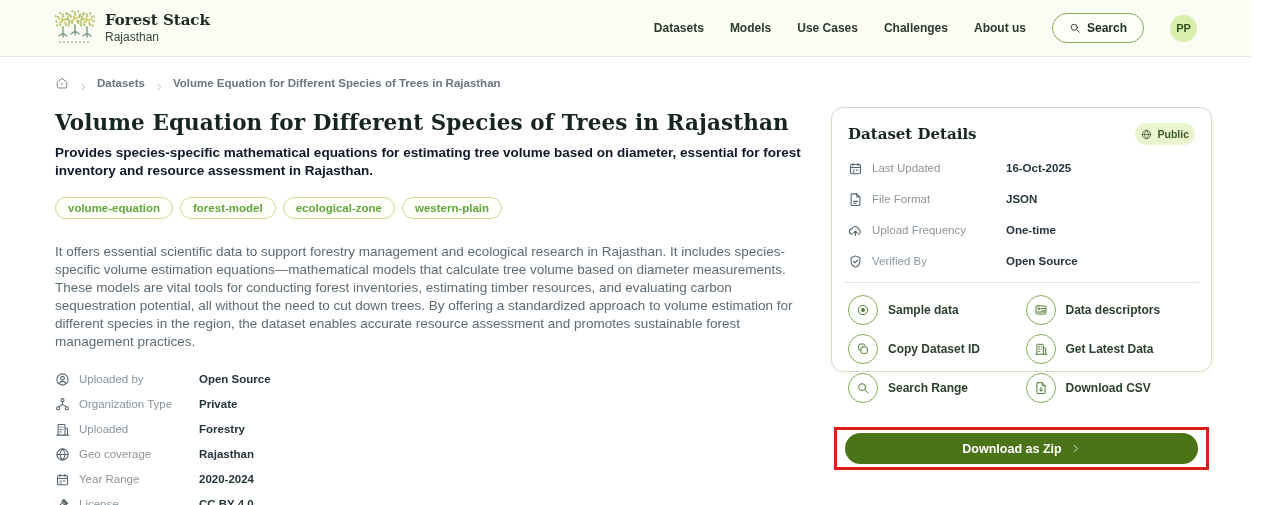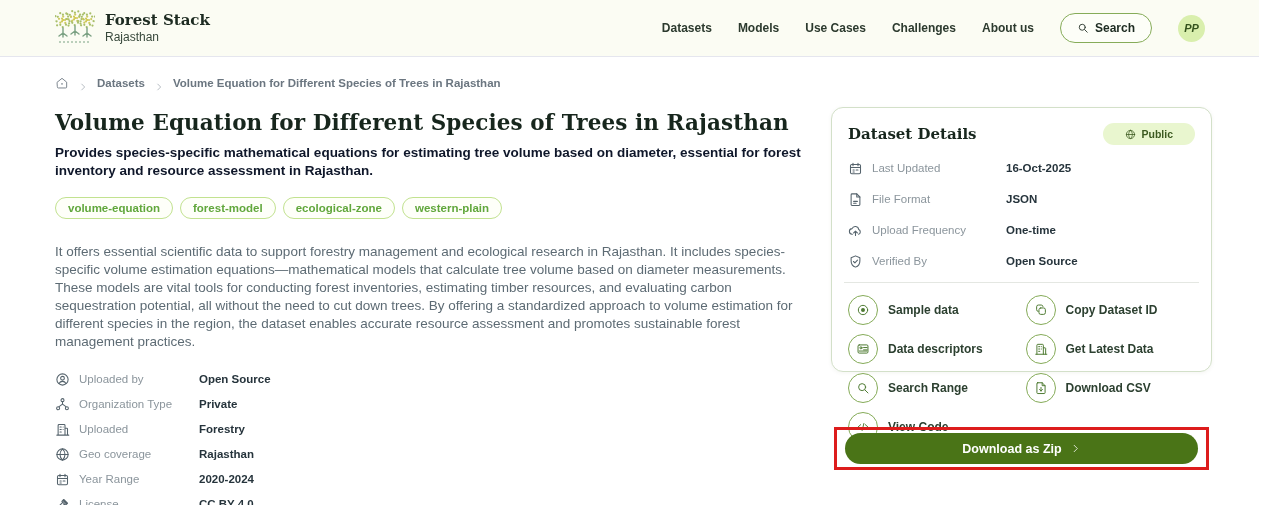--- a/index.html
+++ b/index.html
@@ -3,38 +3,38 @@
 <meta charset="utf-8">
 <style>
   * { margin:0; padding:0; box-sizing:border-box; }
   html,body { background:#ffffff; }
   .page {
     position:relative; width:1267px; height:505px; background:#ffffff;
     font-family:"Liberation Sans", sans-serif; color:#26343c; overflow:hidden;
   }
   
   .header {
-    position:absolute; top:0; left:0; right:8px; height:57px;
+    position:absolute; top:0; left:0; right:16px; height:57px;
     background:#fbfcf3; border-bottom:1px solid #e5e6ee;
     display:flex; align-items:center; padding:0 54px 0 55px;
   }
   .brand { display:flex; align-items:center; gap:10px; }
   .brand-logo { width:40px; height:40px; display:block; }
   .brand-title { font-family:"DejaVu Serif", serif; font-weight:bold; font-size:15px; color:#1d2b21; line-height:1.2; }
   .brand-sub { font-size:12px; color:#37483b; line-height:1.2; margin-top:1px; }
   .nav { margin-left:auto; display:flex; align-items:center; gap:26px; }
   .nav-item { font-size:12px; font-weight:bold; color:#2c3a2e; cursor:pointer; white-space:nowrap; }
   .search-btn {
     display:flex; align-items:center; gap:6px; border:1px solid #86ac59; border-radius:17px;
     background:#fdfef8; padding:7px 16px; font-size:12px; font-weight:bold; color:#1d2b21; cursor:pointer;
   }
   .search-btn svg { width:12px; height:12px; color:#1d2b21; }
   .avatar {
     width:27px; height:27px; border-radius:50%; background:#d9efad; color:#33531c;
-    font-size:11px; font-weight:bold; display:flex; align-items:center; justify-content:center; cursor:pointer;font-style:italic;
+    font-size:11px; font-weight:bold; display:flex; align-items:center; justify-content:center; cursor:pointer;
   }
   
   .main { position:absolute; top:57px; left:0; right:0; bottom:0; padding:19px 0 0 55px; }
   .breadcrumb { display:flex; align-items:center; gap:9px; margin-bottom:20px; }
   .breadcrumb .bc-icon { width:14px; height:14px; color:#7c868f; display:block; }
   .bc-sep { width:10px; height:10px; color:#9aa3ab; display:block; }
   .bc-link { font-size:11.5px; font-weight:bold; color:#6b7680; cursor:pointer; }
   .bc-current { font-size:11.5px; font-weight:bold; color:#6b7680; }
   .page-title {
     font-family:"DejaVu Serif", serif; font-weight:bold; font-size:21.5px; color:#17261d;
@@ -56,21 +56,21 @@
   
   .card {
     position:absolute; left:831px; top:107px; width:381px; height:265px;
     background:#ffffff; border:1px solid #d3e0c9; border-radius:12px;
     box-shadow:0 1px 4px rgba(60,90,40,0.06); padding:15px 16px 0 16px;
   }
   .card-head { display:flex; align-items:center; justify-content:space-between; margin-bottom:15px; }
   .card-title { font-family:"DejaVu Serif", serif; font-weight:bold; font-size:15px; color:#17261d; }
   .badge {
     display:flex; align-items:center; gap:5px; background:#e9f6cf; border-radius:13px;
-    padding:5px 22px; font-size:10.5px; font-weight:bold; color:#3c5a20;
+    padding:5px 6px; font-size:10.5px; font-weight:bold; color:#3c5a20;
   }
   .badge svg { width:11px; height:11px; color:#3c5a20; }
   .card-meta { display:flex; flex-direction:column; gap:15px; }
   .card-meta .meta-label { width:110px; }
   .divider { border:none; border-top:1px solid #e4e7e2; margin:13px -4px 12px -4px; }
   .actions { display:grid; grid-template-columns:1fr 1fr; row-gap:9px; column-gap:8px; }
   .action { display:flex; align-items:center; gap:10px; cursor:pointer; }
   .action-circle {
     width:30px; height:30px; border-radius:50%; border:1px solid #85ab58; background:#ffffff;
     display:flex; align-items:center; justify-content:center; color:#4e7a33; flex:0 0 30px;
@@ -396,45 +396,45 @@
               </svg>
             </span>
           </span>
           <span class="action-label">Sample data</span>
         </div>
 
         <div class="action">
           <span class="action-circle">
             <span class="icon-slot" style="display:flex;">
               <svg viewBox="0 0 24 24" width="100%" height="100%">
-                <rect fill="none" stroke="currentColor" stroke-width="1.7" stroke-linecap="round" stroke-linejoin="round" x="8.5" y="8.5" width="11" height="11" rx="3"></rect>
-                <path fill="none" stroke="currentColor" stroke-width="1.7" stroke-linecap="round" stroke-linejoin="round" d="M15.5 6A3 3 0 0 0 12.5 3.5h-5a3 3 0 0 0-3 3v5a3 3 0 0 0 2.5 3"></path>
-              </svg>
-            </span>
-          </span>
-          <span class="action-label">Copy Dataset ID</span>
-        </div>
-
-        <div class="action">
-          <span class="action-circle">
-            <span class="icon-slot" style="display:flex;">
-              <svg viewBox="0 0 24 24" width="100%" height="100%">
                 <rect fill="none" stroke="currentColor" stroke-width="1.7" stroke-linecap="round" stroke-linejoin="round" x="3.5" y="5" width="17" height="14" rx="2"></rect>
                 <circle fill="none" stroke="currentColor" stroke-width="1.7" stroke-linecap="round" stroke-linejoin="round" cx="8.5" cy="10" r="1.8"></circle>
                 <path fill="none" stroke="currentColor" stroke-width="1.7" stroke-linecap="round" stroke-linejoin="round" d="M13 9.5h6m-6 4h6M5.5 15.5h13"></path>
               </svg>
             </span>
           </span>
           <span class="action-label">Data descriptors</span>
         </div>
 
         <div class="action">
           <span class="action-circle">
             <span class="icon-slot" style="display:flex;">
               <svg viewBox="0 0 24 24" width="100%" height="100%">
+                <rect fill="none" stroke="currentColor" stroke-width="1.7" stroke-linecap="round" stroke-linejoin="round" x="8.5" y="8.5" width="11" height="11" rx="3"></rect>
+                <path fill="none" stroke="currentColor" stroke-width="1.7" stroke-linecap="round" stroke-linejoin="round" d="M15.5 6A3 3 0 0 0 12.5 3.5h-5a3 3 0 0 0-3 3v5a3 3 0 0 0 2.5 3"></path>
+              </svg>
+            </span>
+          </span>
+          <span class="action-label">Copy Dataset ID</span>
+        </div>
+
+        <div class="action">
+          <span class="action-circle">
+            <span class="icon-slot" style="display:flex;">
+              <svg viewBox="0 0 24 24" width="100%" height="100%">
                 <path fill="none" stroke="currentColor" stroke-width="1.7" stroke-linecap="round" stroke-linejoin="round" d="M5 21V5.5A1.5 1.5 0 0 1 6.5 4h8A1.5 1.5 0 0 1 16 5.5V21M16 10h3a1 1 0 0 1 1 1v10M3 21h19"></path>
                 <path fill="none" stroke="currentColor" stroke-width="1.7" stroke-linecap="round" stroke-linejoin="round" d="M8 8h2m3 0h0M8 12h2m3 0h0M8 16h2"></path>
               </svg>
             </span>
           </span>
           <span class="action-label">Get Latest Data</span>
         </div>
 
         <div class="action">
           <span class="action-circle">
@@ -454,30 +454,20 @@
               <svg viewBox="0 0 24 24" width="100%" height="100%">
                 <path fill="none" stroke="currentColor" stroke-width="1.7" stroke-linecap="round" stroke-linejoin="round" d="M6 3h8l5 5v12a1.5 1.5 0 0 1-1.5 1.5h-11A1.5 1.5 0 0 1 5 20V4.5A1.5 1.5 0 0 1 6.5 3z"></path>
                 <path fill="none" stroke="currentColor" stroke-width="1.7" stroke-linecap="round" stroke-linejoin="round" d="M14 3v5h5"></path>
                 <path fill="none" stroke="currentColor" stroke-width="1.7" stroke-linecap="round" stroke-linejoin="round" d="M12 11v6m0 0-2.5-2.5M12 17l2.5-2.5"></path>
               </svg>
             </span>
           </span>
           <span class="action-label">Download CSV</span>
         </div>
 
-        <div class="action">
-          <span class="action-circle">
-            <span class="icon-slot" style="display:flex;">
-              <svg viewBox="0 0 24 24" width="100%" height="100%">
-                <path fill="none" stroke="currentColor" stroke-width="1.7" stroke-linecap="round" stroke-linejoin="round" d="m8 8-4.5 4L8 16m8-8 4.5 4L16 16m-2.5-10-3 12"></path>
-              </svg>
-            </span>
-          </span>
-          <span class="action-label">View Code</span>
-        </div>
       </div>
 
     <div class="highlight-box">
       <button class="download-btn">
         <span>Download as Zip</span>
         <span class="icon-slot" style="display:flex;">
             <svg viewBox="0 0 24 24" width="100%" height="100%">
               <path fill="none" stroke="currentColor" stroke-width="1.7" stroke-linecap="round" stroke-linejoin="round" d="m9 5 7 7-7 7"></path>
             </svg>
           </span>

